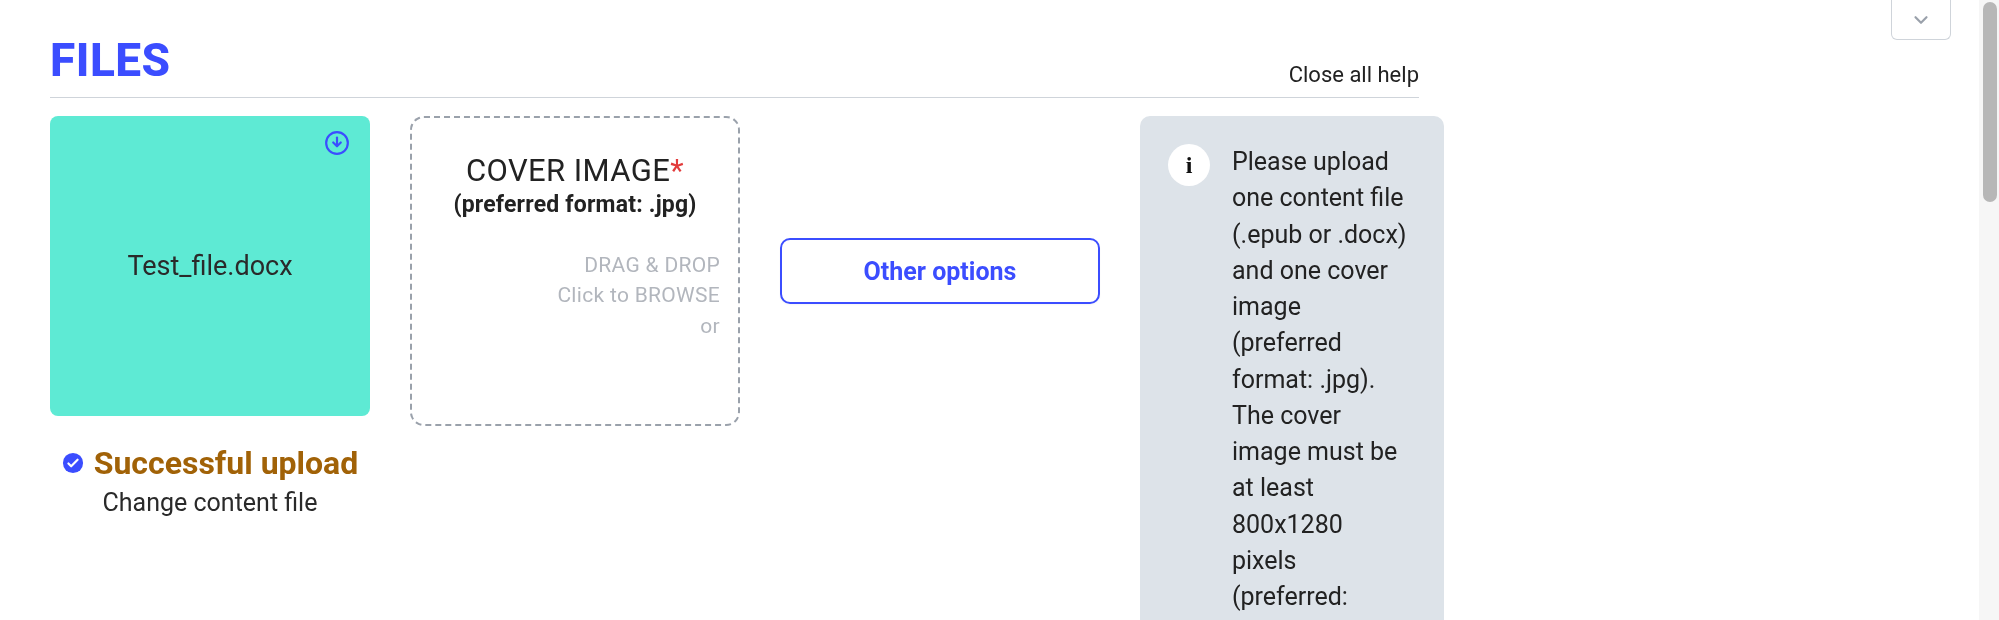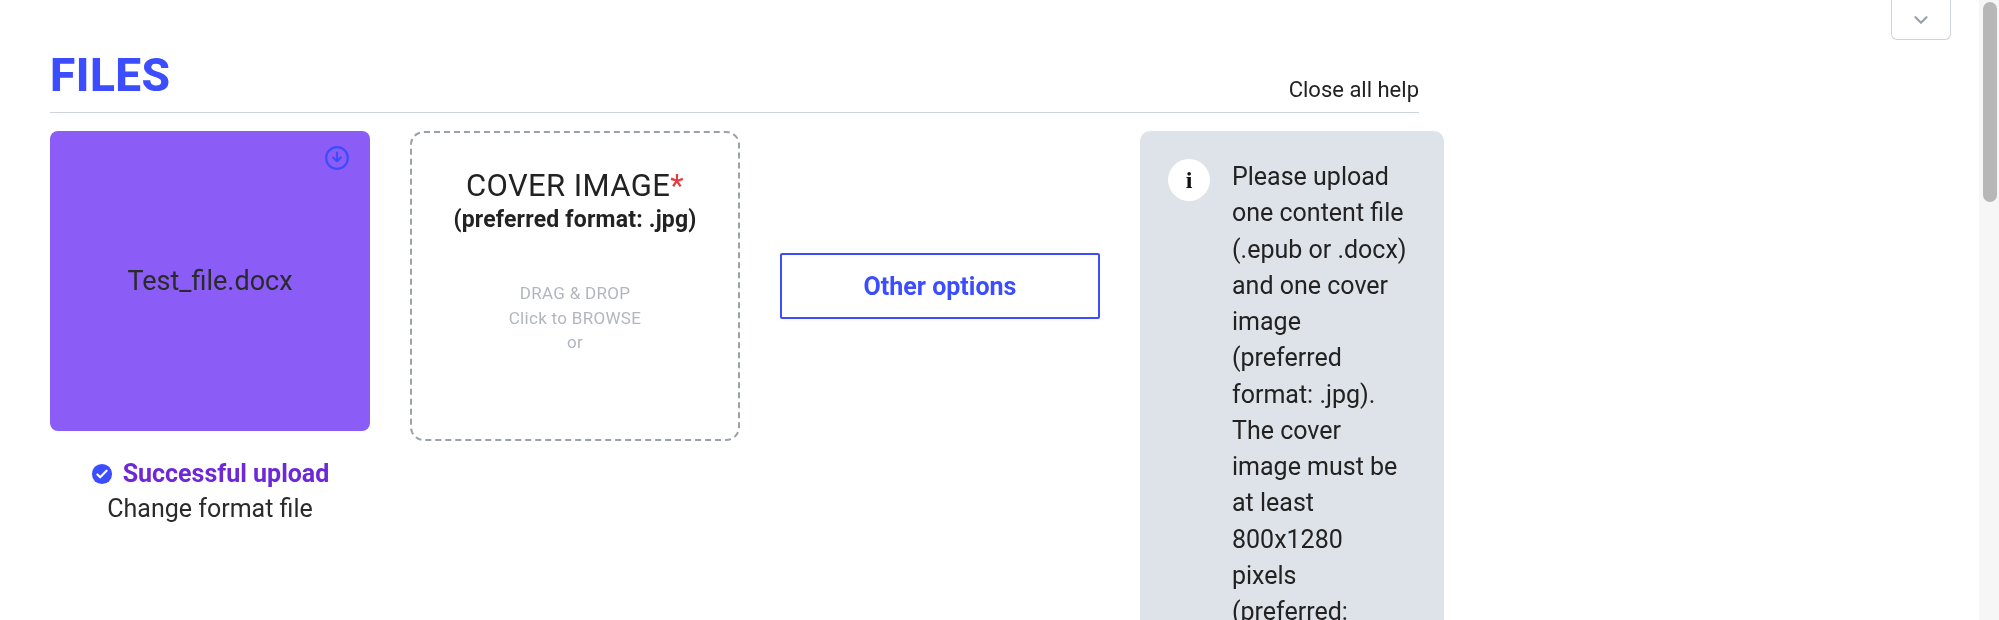--- a/index.html
+++ b/index.html
@@ -48,21 +48,21 @@
     .content {
       padding: 0 50px;
     }
 
     .header-row {
       display: flex;
       align-items: flex-end;
       justify-content: space-between;
       border-bottom: 1px solid #cfd4da;
       padding-bottom: 10px;
-      padding-top: 48px;
+      padding-top: 33px;
       margin-right: 530px;
     }
     .section-title {
       color: #3b4dff;
       font-size: 46px;
       font-weight: 800;
       letter-spacing: 0.5px;
     }
     .close-help {
       color: #222;
@@ -77,21 +77,21 @@
     }
 
     
     .file-card {
       width: 320px;
     }
     .file-thumb {
       position: relative;
       width: 320px;
       height: 300px;
-      background: #8b5cf6;
+      background: #5eead4;
       border-radius: 8px;
       display: flex;
       align-items: center;
       justify-content: center;
     }
     .file-thumb .download-icon {
       position: absolute;
       top: 14px;
       right: 20px;
       color: #3b4dff;
@@ -103,23 +103,23 @@
     }
     .status-row {
       display: flex;
       align-items: center;
       justify-content: center;
       gap: 10px;
       margin-top: 28px;
     }
     .status-row svg { width: 22px; height: 22px; }
     .status-text {
-      color: #6d28d9;
+      color: #a16207;
       font-weight: 700;
-      font-size: 25px;
+      font-size: 32px;
     }
     .change-file {
       text-align: center;
       font-size: 25px;
       color: #2a2a2a;
       margin-top: 6px;
     }
 
     
     .dropzone {
@@ -137,38 +137,39 @@
       letter-spacing: 0.4px;
     }
     .dz-title .req { color: #e23b3b; }
     .dz-sub {
       font-weight: 700;
       font-size: 23px;
       margin-top: 2px;
       letter-spacing: 0.2px;
     }
     .dz-hint {
-      margin-top: 48px;
+      margin-top: 32px;
       color: #b2b6bd;
-      font-size: 17px;
+      font-size: 21px;
       letter-spacing: 0.3px;
       line-height: 1.45;
+      text-align: right;
     }
 
     
     .other-col {
       display: flex;
       align-items: center;
       height: 310px;
     }
     .other-btn {
       width: 320px;
       height: 66px;
       border: 2px solid #3b4dff;
-      border-radius: 2px;
+      border-radius: 10px;
       background: #fff;
       color: #3b4dff;
       font-weight: 700;
       font-size: 25px;
       display: flex;
       align-items: center;
       justify-content: center;
       box-shadow: 0 1px 2px rgba(0,0,0,0.04);
     }
 
@@ -236,21 +237,21 @@
         </span>
         <span class="file-name">Test_file.docx</span>
       </div>
       <div class="status-row">
         <svg viewBox="0 0 24 24">
             <circle cx="12" cy="12" r="11" fill="#3b4dff"></circle>
             <path d="M7 12.5l3 3 7-7" fill="none" stroke="#fff" stroke-width="2.4" stroke-linecap="round" stroke-linejoin="round"></path>
           </svg>
         <span class="status-text">Successful upload</span>
       </div>
-      <div class="change-file">Change format file</div>
+      <div class="change-file">Change content file</div>
     </div>
 
     <div class="dropzone">
       <div class="dz-title">
         <span>COVER IMAGE</span><span class="req">*</span>
       </div>
       <div class="dz-sub">(preferred format: .jpg)</div>
       <div class="dz-hint">
         <div>DRAG &amp; DROP</div>
         <div>Click to BROWSE</div>

